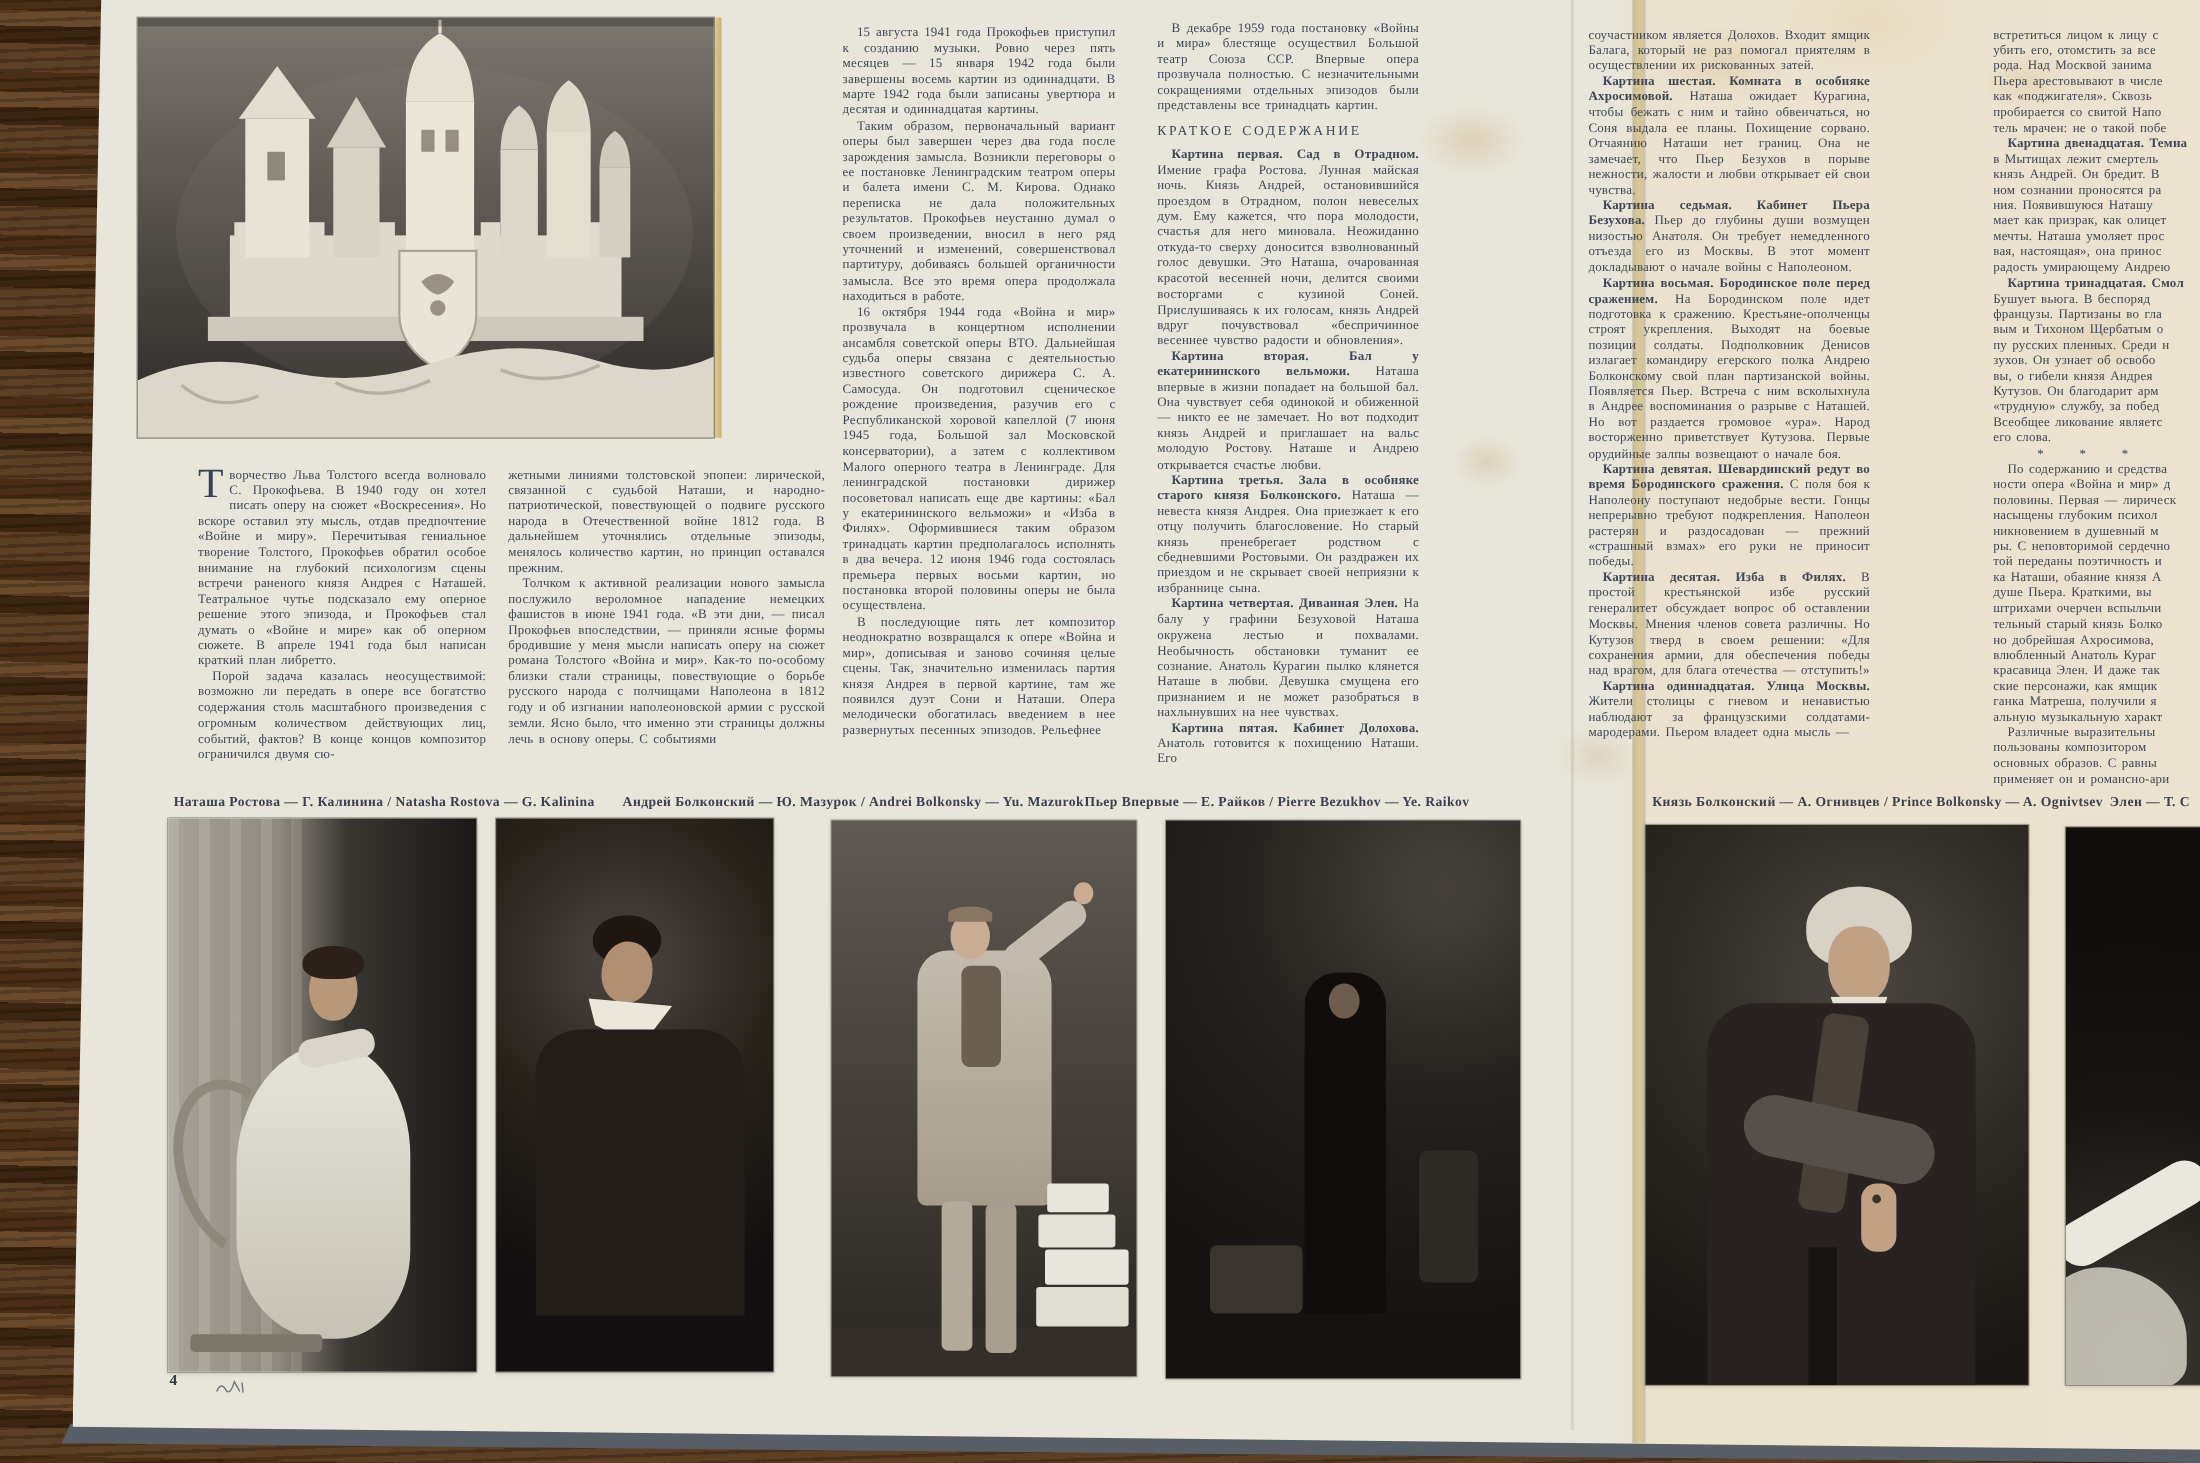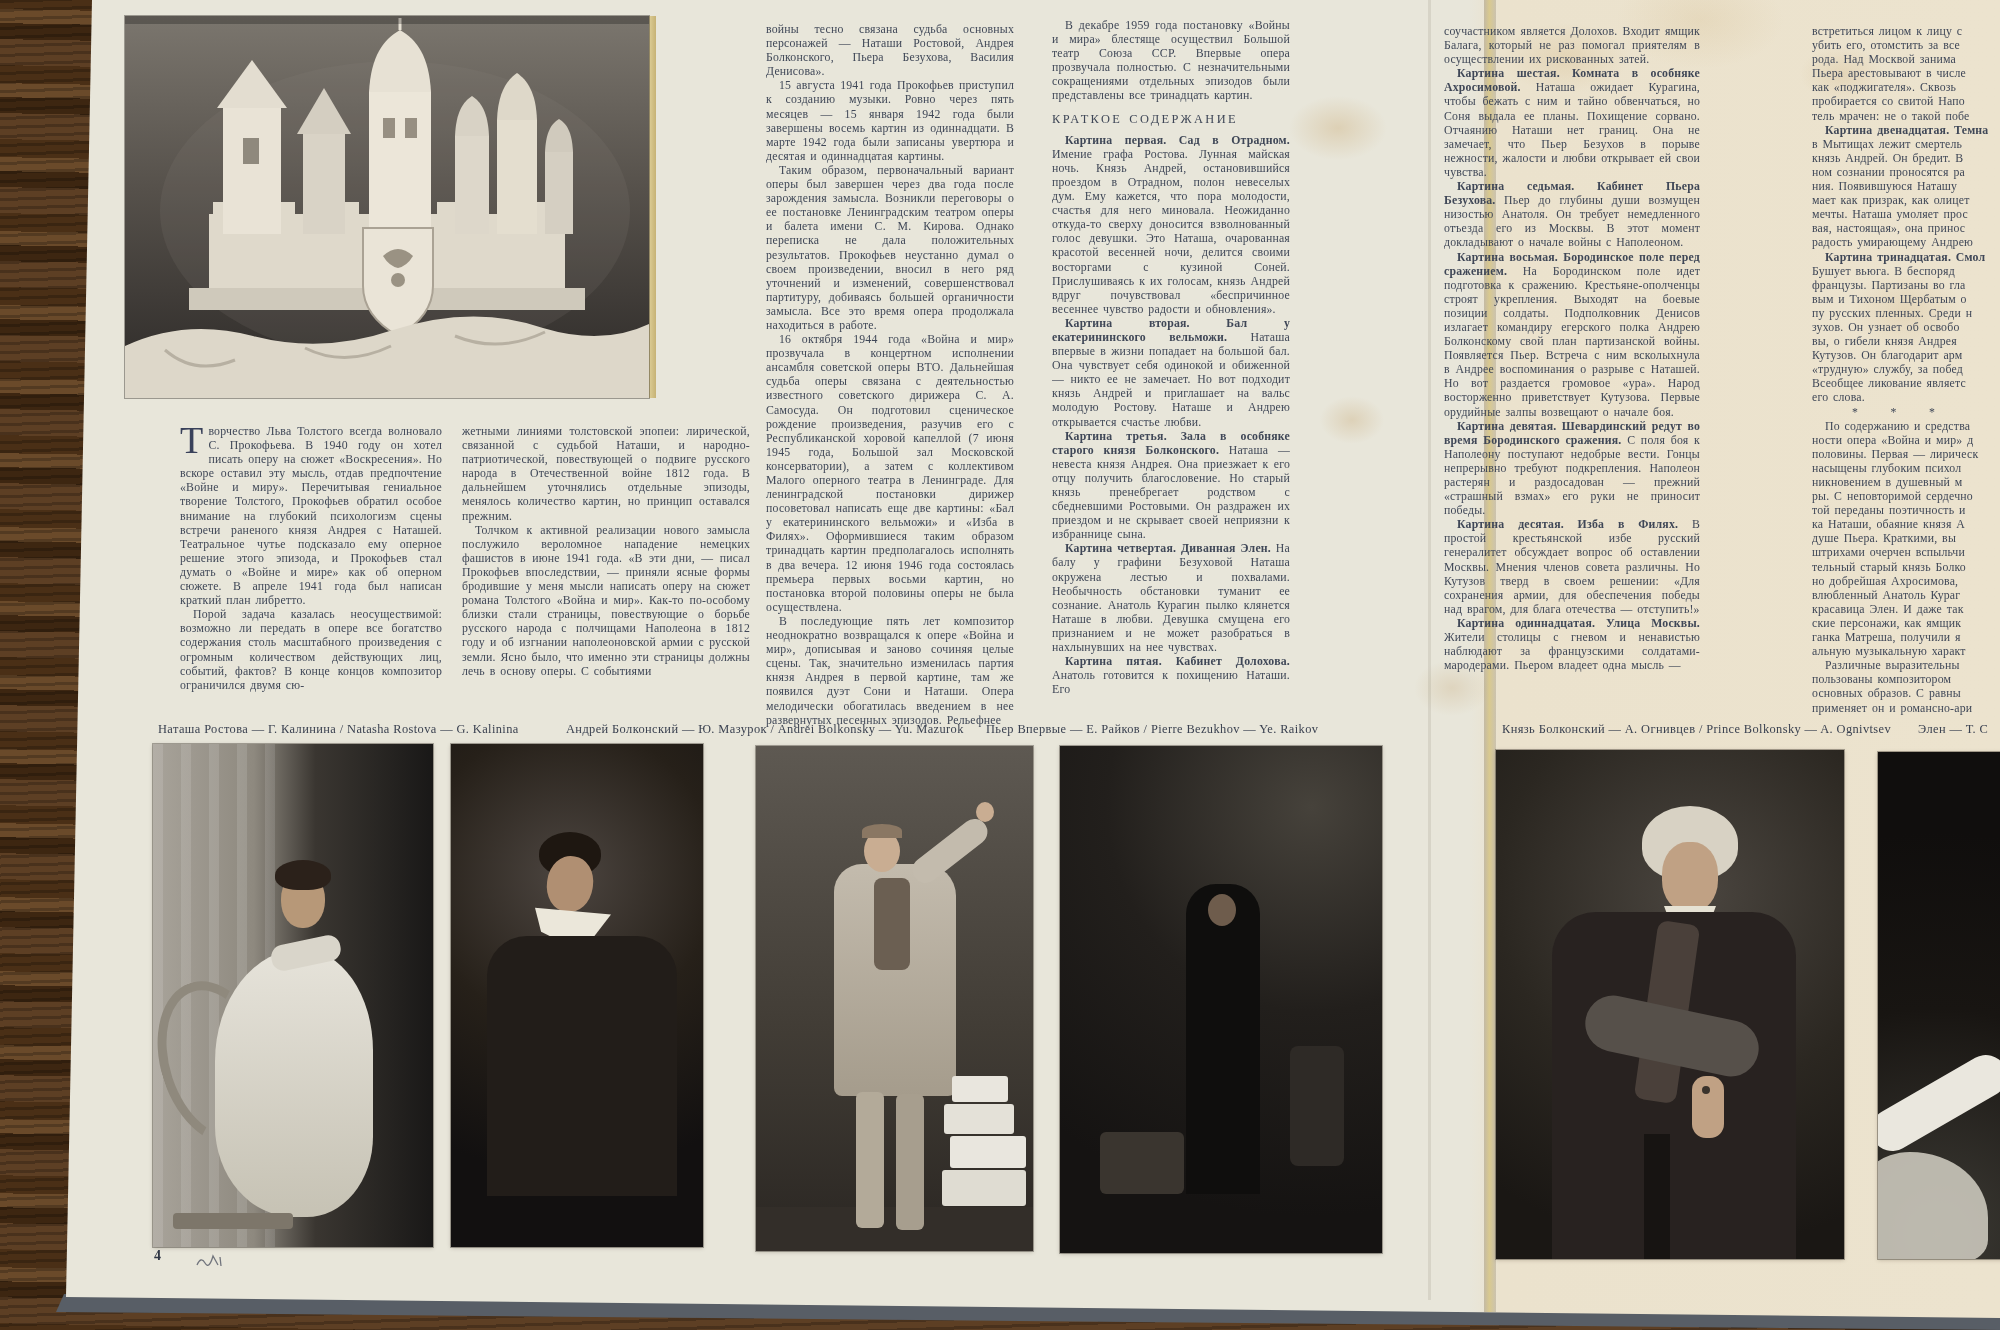--- a/index.html
+++ b/index.html
@@ -32,21 +32,21 @@
   .para{margin:0;text-indent:13px;}
   .para.flush{text-indent:0;}
   .lead{font-weight:bold;}
   .dropcap{float:left;font-size:38px;line-height:28px;padding:2px 5px 0 0;color:#39415a;}
   .colhead{margin:9px 0 7px;text-indent:0;font-size:12.4px;letter-spacing:2.4px;text-align:left;}
   .ln{white-space:nowrap;overflow:hidden;}
   .ln.b{font-weight:bold;}
   .ln.i{text-indent:13px;}
   .ln.c{text-align:left;text-indent:40px;letter-spacing:14px;}
 
-  .caption{position:absolute;top:722px;color:#3a4150;font-weight:normal;
+  .caption{position:absolute;top:722px;color:#3a4150;font-weight:bold;
        font-size:12.4px;letter-spacing:.4px;white-space:nowrap;}
   .photo{position:absolute;background:#1c1b1a;overflow:hidden;box-shadow:0 0 0 1px rgba(40,35,30,.35), 0 1px 4px rgba(40,30,15,.25);}
   .photo>div{position:absolute;}
   .pagenum{position:absolute;left:154px;top:1248px;color:#2f3644;font-weight:bold;font-size:14px;}
   .smudge{position:absolute;left:194px;top:1252px;opacity:.75;}
   .castle{position:absolute;left:125px;top:16px;width:524px;height:382px;box-shadow:0 0 0 1px rgba(40,35,30,.4);}
 </style>
 </head>
 <body>
 
@@ -113,21 +113,20 @@
 
     <div class="col" style="left:180px;top:424px;width:262px;">
         <p class="para flush"><span class="dropcap">Т</span>ворчество Льва Толстого всегда волновало С. Прокофьева. В 1940 году он хотел писать оперу на сюжет «Воскресения». Но вскоре оставил эту мысль, отдав предпочтение «Войне и миру». Перечитывая гениальное творение Толстого, Прокофьев обратил особое внимание на глубокий психологизм сцены встречи раненого князя Андрея с Наташей. Театральное чутье подсказало ему оперное решение этого эпизода, и Прокофьев стал думать о «Войне и мире» как об оперном сюжете. В апреле 1941 года был написан краткий план либретто.</p>
         <p class="para">Порой задача казалась неосуществимой: возможно ли передать в опере все богатство содержания столь масштабного произведения с огромным количеством действующих лиц, событий, фактов? В конце концов композитор ограничился двумя сю-</p>
       </div>
     <div class="col" style="left:462px;top:424px;width:288px;">
         <p class="para flush">жетными линиями толстовской эпопеи: лирической, связанной с судьбой Наташи, и народно-патриотической, повествующей о подвиге русского народа в Отечественной войне 1812 года. В дальнейшем уточнялись отдельные эпизоды, менялось количество картин, но принцип оставался прежним.</p>
         <p class="para">Толчком к активной реализации нового замысла послужило вероломное нападение немецких фашистов в июне 1941 года. «В эти дни, — писал Прокофьев впоследствии, — приняли ясные формы бродившие у меня мысли написать оперу на сюжет романа Толстого «Война и мир». Как-то по-особому близки стали страницы, повествующие о борьбе русского народа с полчищами Наполеона в 1812 году и об изгнании наполеоновской армии с русской земли. Ясно было, что именно эти страницы должны лечь в основу оперы. С событиями</p>
       </div>
     <div class="col" style="left:766px;top:22px;width:248px;height:716px;overflow:hidden;">
-        <p class="para flush">войны тесно связана судьба основных персонажей — Наташи Ростовой, Андрея Болконского, Пьера Безухова, Василия Денисова».</p>
         <p class="para">15 августа 1941 года Прокофьев приступил к созданию музыки. Ровно через пять месяцев — 15 января 1942 года были завершены восемь картин из одиннадцати. В марте 1942 года были записаны увертюра и десятая и одиннадцатая картины.</p>
         <p class="para">Таким образом, первоначальный вариант оперы был завершен через два года после зарождения замысла. Возникли переговоры о ее постановке Ленинградским театром оперы и балета имени С. М. Кирова. Однако переписка не дала положительных результатов. Прокофьев неустанно думал о своем произведении, вносил в него ряд уточнений и изменений, совершенствовал партитуру, добиваясь большей органичности замысла. Все это время опера продолжала находиться в работе.</p>
         <p class="para">16 октября 1944 года «Война и мир» прозвучала в концертном исполнении ансамбля советской оперы ВТО. Дальнейшая судьба оперы связана с деятельностью известного советского дирижера С. А. Самосуда. Он подготовил сценическое рождение произведения, разучив его с Республиканской хоровой капеллой (7 июня 1945 года, Большой зал Московской консерватории), а затем с коллективом Малого оперного театра в Ленинграде. Для ленинградской постановки дирижер посоветовал написать еще две картины: «Бал у екатерининского вельможи» и «Изба в Филях». Оформившиеся таким образом тринадцать картин предполагалось исполнять в два вечера. 12 июня 1946 года состоялась премьера первых восьми картин, но постановка второй половины оперы не была осуществлена.</p>
         <p class="para">В последующие пять лет композитор неоднократно возвращался к опере «Война и мир», дописывая и заново сочиняя целые сцены. Так, значительно изменилась партия князя Андрея в первой картине, там же появился дуэт Сони и Наташи. Опера мелодически обогатилась введением в нее развернутых песенных эпизодов. Рельефнее</p>
       </div>
     <div class="col" style="left:1052px;top:18px;width:238px;height:722px;overflow:hidden;">
       <div>
           <p class="para">В декабре 1959 года постановку «Войны и мира» блестяще осуществил Большой театр Союза ССР. Впервые опера прозвучала полностью. С незначительными сокращениями отдельных эпизодов были представлены все тринадцать картин.</p>
         </div>
       <div class="colhead">КРАТКОЕ СОДЕРЖАНИЕ</div>

